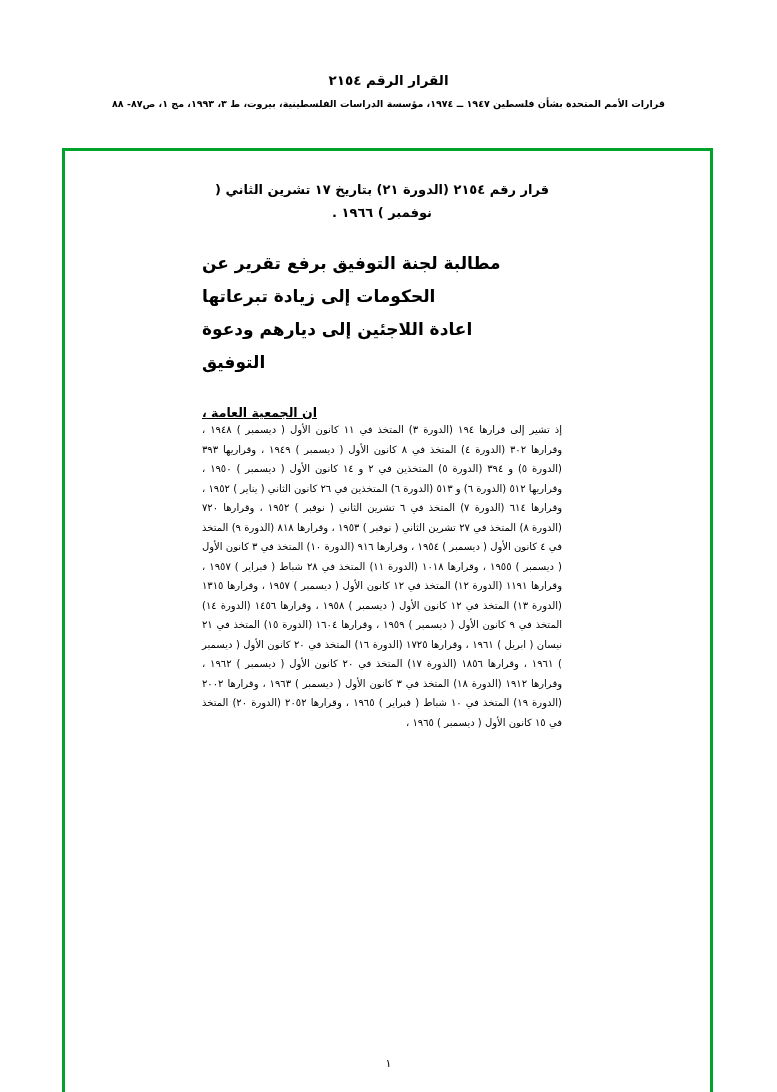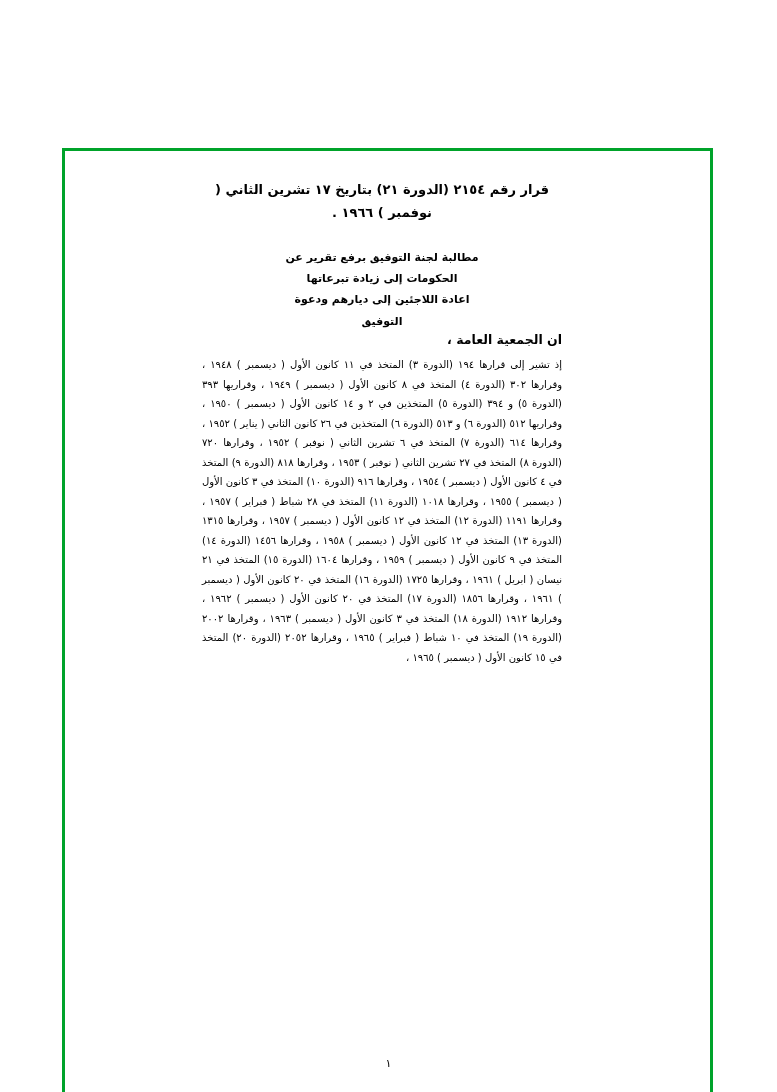--- a/index.html
+++ b/index.html
@@ -66,32 +66,34 @@
 
   .res-head {
     font-size: 13px;
     font-weight: bold;
     line-height: 1.75;
     text-align: center;
     margin-bottom: 22px;
   }
 
   .subject {
-    font-size: 11px;
+    font-size: 17px;
     font-weight: bold;
     line-height: 1.95;
-    text-align: center;
+    text-align: left;
+    margin-bottom: 26px;
   }
   .subject div { white-space: nowrap; }
 
   .assembly {
     font-size: 12.5px;
     font-weight: bold;
-    margin-bottom: 8px;
-    text-align: right;
+    margin-bottom: 0;
+    text-align: left;
+    text-decoration: underline;
   }
 
   .body-par {
     font-size: 10px;
     line-height: 1.95;
     text-align: justify;
     text-align-last: right;
     font-weight: normal;
   }
 
@@ -102,20 +104,24 @@
     right: 0;
     text-align: center;
     font-size: 11px;
   }
 </style>
 </head>
 <body>
 
 <div class="page">
 
+  <div class="doc-header">
+    <div class="doc-title">القرار الرقم ٢١٥٤</div>
+    <div class="doc-source">قرارات الأمم المتحدة بشأن فلسطين ١٩٤٧ ــ ١٩٧٤، مؤسسة الدراسات الفلسطينية، بيروت، ط ٣، ١٩٩٣، مج ١، ص٨٧- ٨٨</div>
+  </div>
 
   <div class="frame">
     <div class="content">
 
       <div class="res-head">قرار رقم ٢١٥٤ (الدورة ٢١) بتاريخ ١٧ تشرين الثاني ( نوفمبر ) ١٩٦٦ .</div>
 
       <div class="subject">
         <div>مطالبة لجنة التوفيق برفع تقرير عن</div>
         <div>الحكومات إلى زيادة تبرعاتها</div>
         <div>اعادة اللاجئين إلى ديارهم ودعوة</div>

